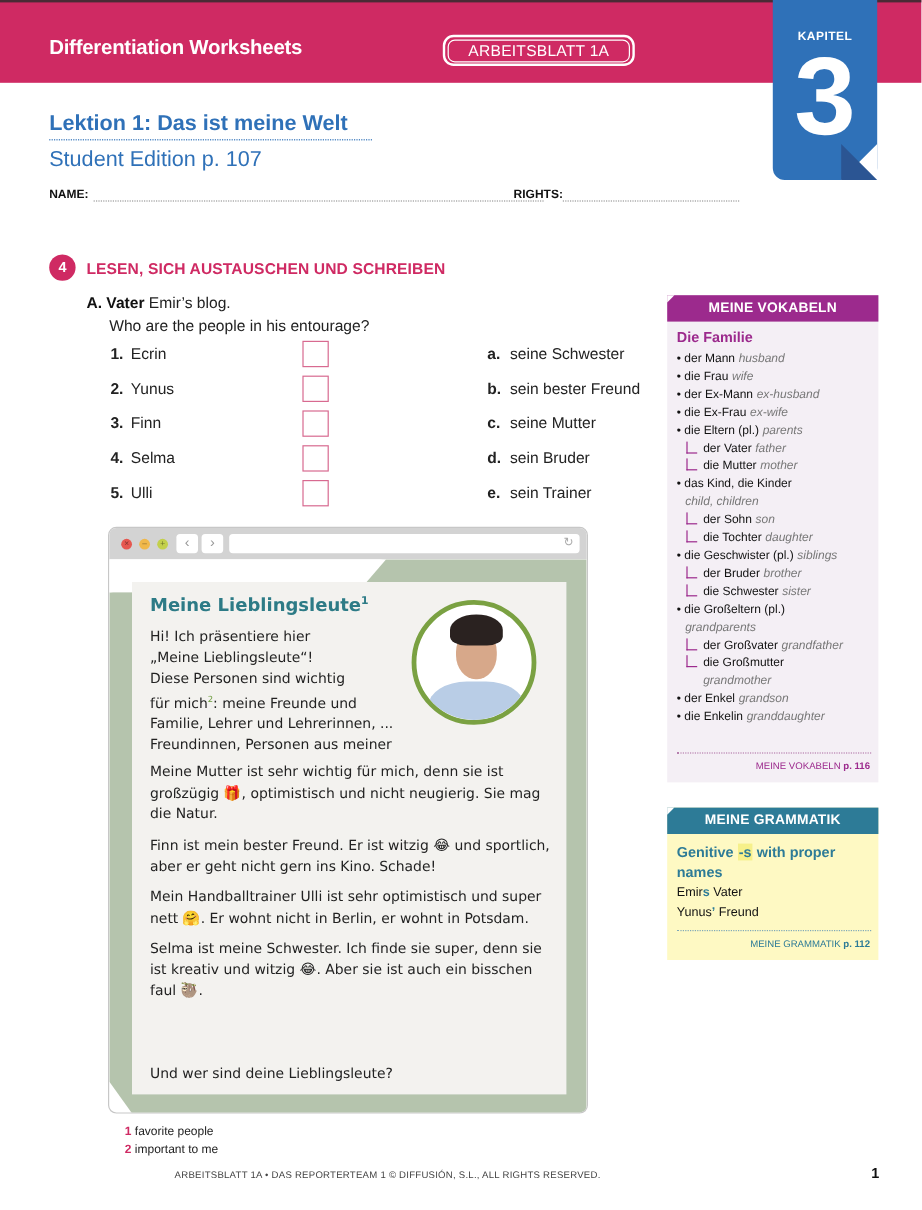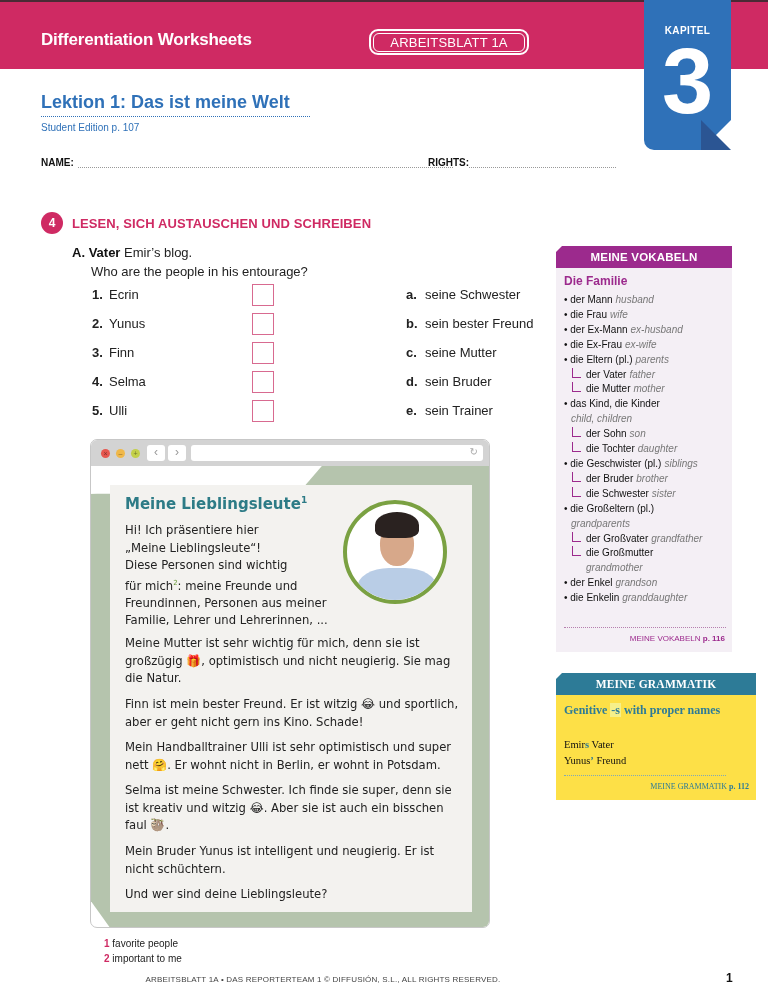--- a/index.html
+++ b/index.html
@@ -14,21 +14,21 @@
 
   
   .kapitel { position: absolute; left: 644px; top: 0; width: 87px; height: 150px; background: #2f71b8; border-radius: 0 0 10px 10px; }
   .kapitel-label { position: absolute; top: 25px; width: 100%; text-align: center; font-size: 10px; font-weight: bold; color: #fff; letter-spacing: 0.4px; }
   .kapitel-num { position: absolute; top: 35px; width: 100%; text-align: center; font-size: 92px; font-weight: bold; color: #fff; line-height: 1; }
   .kapitel-fold { position: absolute; right: 0; bottom: 0; width: 0; height: 0; border-style: solid; border-width: 30px 0 0 30px; border-color: transparent transparent transparent #2b5593; }
   .kapitel-fold-cut { position: absolute; right: 0; bottom: 0; width: 0; height: 0; border-style: solid; border-width: 0 0 30px 30px; border-color: transparent transparent #ffffff transparent; }
 
   
   .lesson-title { position: absolute; left: 41px; top: 92px; font-size: 18px; font-weight: bold; color: #2f71b8; padding-bottom: 3px; border-bottom: 1px dotted #2f71b8; width: 269px; }
-  .student-edition { position: absolute; left: 41px; top: 122px; font-size: 10px; color: #2f71b8; }
+  .student-edition { position: absolute; left: 41px; top: 122px; font-size: 18px; color: #2f71b8; }
 
   .name-row { position: absolute; left: 41px; top: 157px; width: 575px; height: 14px; font-size: 10px; font-weight: bold; color: #111; }
   .name-label { position: absolute; left: 0; top: 0; }
   .name-line { position: absolute; left: 37px; top: 10px; width: 375px; border-bottom: 1px dotted #999; }
   .class-label { position: absolute; left: 387px; top: 0; }
   .class-line { position: absolute; left: 428px; top: 10px; width: 147px; border-bottom: 1px dotted #999; }
 
   
   .sec-num { position: absolute; left: 41px; top: 212px; width: 22px; height: 22px; border-radius: 50%; background: #cf2a63; color: #fff; font-size: 12px; font-weight: bold; display: flex; align-items: center; justify-content: center; }
   .sec-title { position: absolute; left: 72px; top: 216px; font-size: 13px; font-weight: bold; color: #cf2a63; letter-spacing: 0.1px; }
@@ -86,21 +86,21 @@
   .vocab-list .item { white-space: nowrap; }
   .vocab-list .sub { padding-left: 22px; position: relative; }
   .vocab-list .sub::before { content: ""; position: absolute; left: 8px; top: 0; width: 8px; height: 9px; border-left: 1.5px solid #9c2a8d; border-bottom: 1.5px solid #9c2a8d; }
   .vocab-list .cont { padding-left: 7px; }
   .vocab-list .cont2 { padding-left: 22px; }
   .vocab-divider { position: absolute; left: 8px; top: 381px; width: 162px; border-bottom: 1px dotted #b67fae; }
   .vocab-ref { position: absolute; right: 7px; top: 388px; font-size: 8px; color: #9c2a8d; }
   .vocab-ref b { font-weight: bold; }
 
   
-  .gram { position: absolute; left: 556px; top: 673px; width: 200px; height: 127px; background: #fde047; font-family: Liberation Serif, serif; }
+  .gram { position: absolute; left: 556px; top: 673px; width: 176px; height: 127px; background: #fef9c3; }
   .gram-head { position: absolute; left: 0; top: 0; width: 100%; height: 22px; background: #2d7b97; color: #fff; font-size: 11.5px; font-weight: bold; text-align: center; line-height: 22px; letter-spacing: 0.2px; }
   .gram-head-fold { position: absolute; left: 0; top: 0; width: 0; height: 0; border-style: solid; border-width: 6px 6px 0 0; border-color: #fff transparent transparent transparent; }
   .gram-title { position: absolute; left: 8px; top: 29px; width: 165px; font-size: 12px; font-weight: bold; color: #2d7b97; line-height: 17px; }
   .gram-title .hl { background: #f6f08a; padding: 0 1px; }
   .gram-ex { position: absolute; left: 8px; top: 64px; font-size: 10.5px; line-height: 15.5px; color: #111; }
   .gram-ex .s { color: #2d7b97; font-weight: bold; }
   .gram-divider { position: absolute; left: 8px; top: 102px; width: 162px; border-bottom: 1px dotted #7fa8b8; }
   .gram-ref { position: absolute; right: 7px; top: 109px; font-size: 8px; color: #2d7b97; }
 </style>
 </head>
@@ -186,33 +186,32 @@
   </div>
   <div class="green-bg"></div>
   <div class="white-corner"></div>
   <div class="blog-card">
     <div class="blog-title"><span>Meine Lieblingsleute</span><sup>1</sup></div>
     <div class="blog-intro">
       <div>Hi! Ich präsentiere hier</div>
       <div>„Meine Lieblingsleute“!</div>
       <div>Diese Personen sind wichtig</div>
       <div><span>für mich</span><sup>2</sup><span>: meine Freunde und</span></div>
+      <div>Familie, Lehrer und Lehrerinnen, ...</div>
       <div>Freundinnen, Personen aus meiner</div>
-      <div>Familie, Lehrer und Lehrerinnen, ...</div>
     </div>
     <div class="avatar">
       <div class="avatar-body"></div>
       <div class="avatar-head"></div>
       <div class="avatar-hair"></div>
     </div>
     <div class="blog-para" style="top:150px;"><span>Meine Mutter ist sehr wichtig für mich, denn sie ist großzügig </span><span class="emoji">🎁</span><span>, optimistisch und nicht neugierig. Sie mag die Natur.</span></div>
     <div class="blog-para" style="top:211px;"><span>Finn ist mein bester Freund. Er ist witzig </span><span class="emoji">😂</span><span> und sportlich, aber er geht nicht gern ins Kino. Schade!</span></div>
     <div class="blog-para" style="top:254px;"><span>Mein Handballtrainer Ulli ist sehr optimistisch und super nett </span><span class="emoji">🤗</span><span>. Er wohnt nicht in Berlin, er wohnt in Potsdam.</span></div>
     <div class="blog-para" style="top:297px;"><span>Selma ist meine Schwester. Ich finde sie super, denn sie ist kreativ und witzig </span><span class="emoji">😂</span><span>. Aber sie ist auch ein bisschen faul </span><span class="emoji">🦥</span><span>.</span></div>
-    <div class="blog-para" style="top:358px;">Mein Bruder Yunus ist intelligent  und neugierig. Er ist nicht schüchtern.</div>
     <div class="blog-para" style="top:401px;">Und wer sind deine Lieblingsleute?</div>
   </div>
 </div>
 
 <div class="footnotes">
   <div><span class="fn-num">1</span><span> favorite people</span></div>
   <div><span class="fn-num">2</span><span> important to me</span></div>
 </div>
 <div class="footer-text">ARBEITSBLATT 1A • DAS REPORTERTEAM 1 © DIFFUSIÓN, S.L., ALL RIGHTS RESERVED.</div>
 <div class="page-num">1</div>

